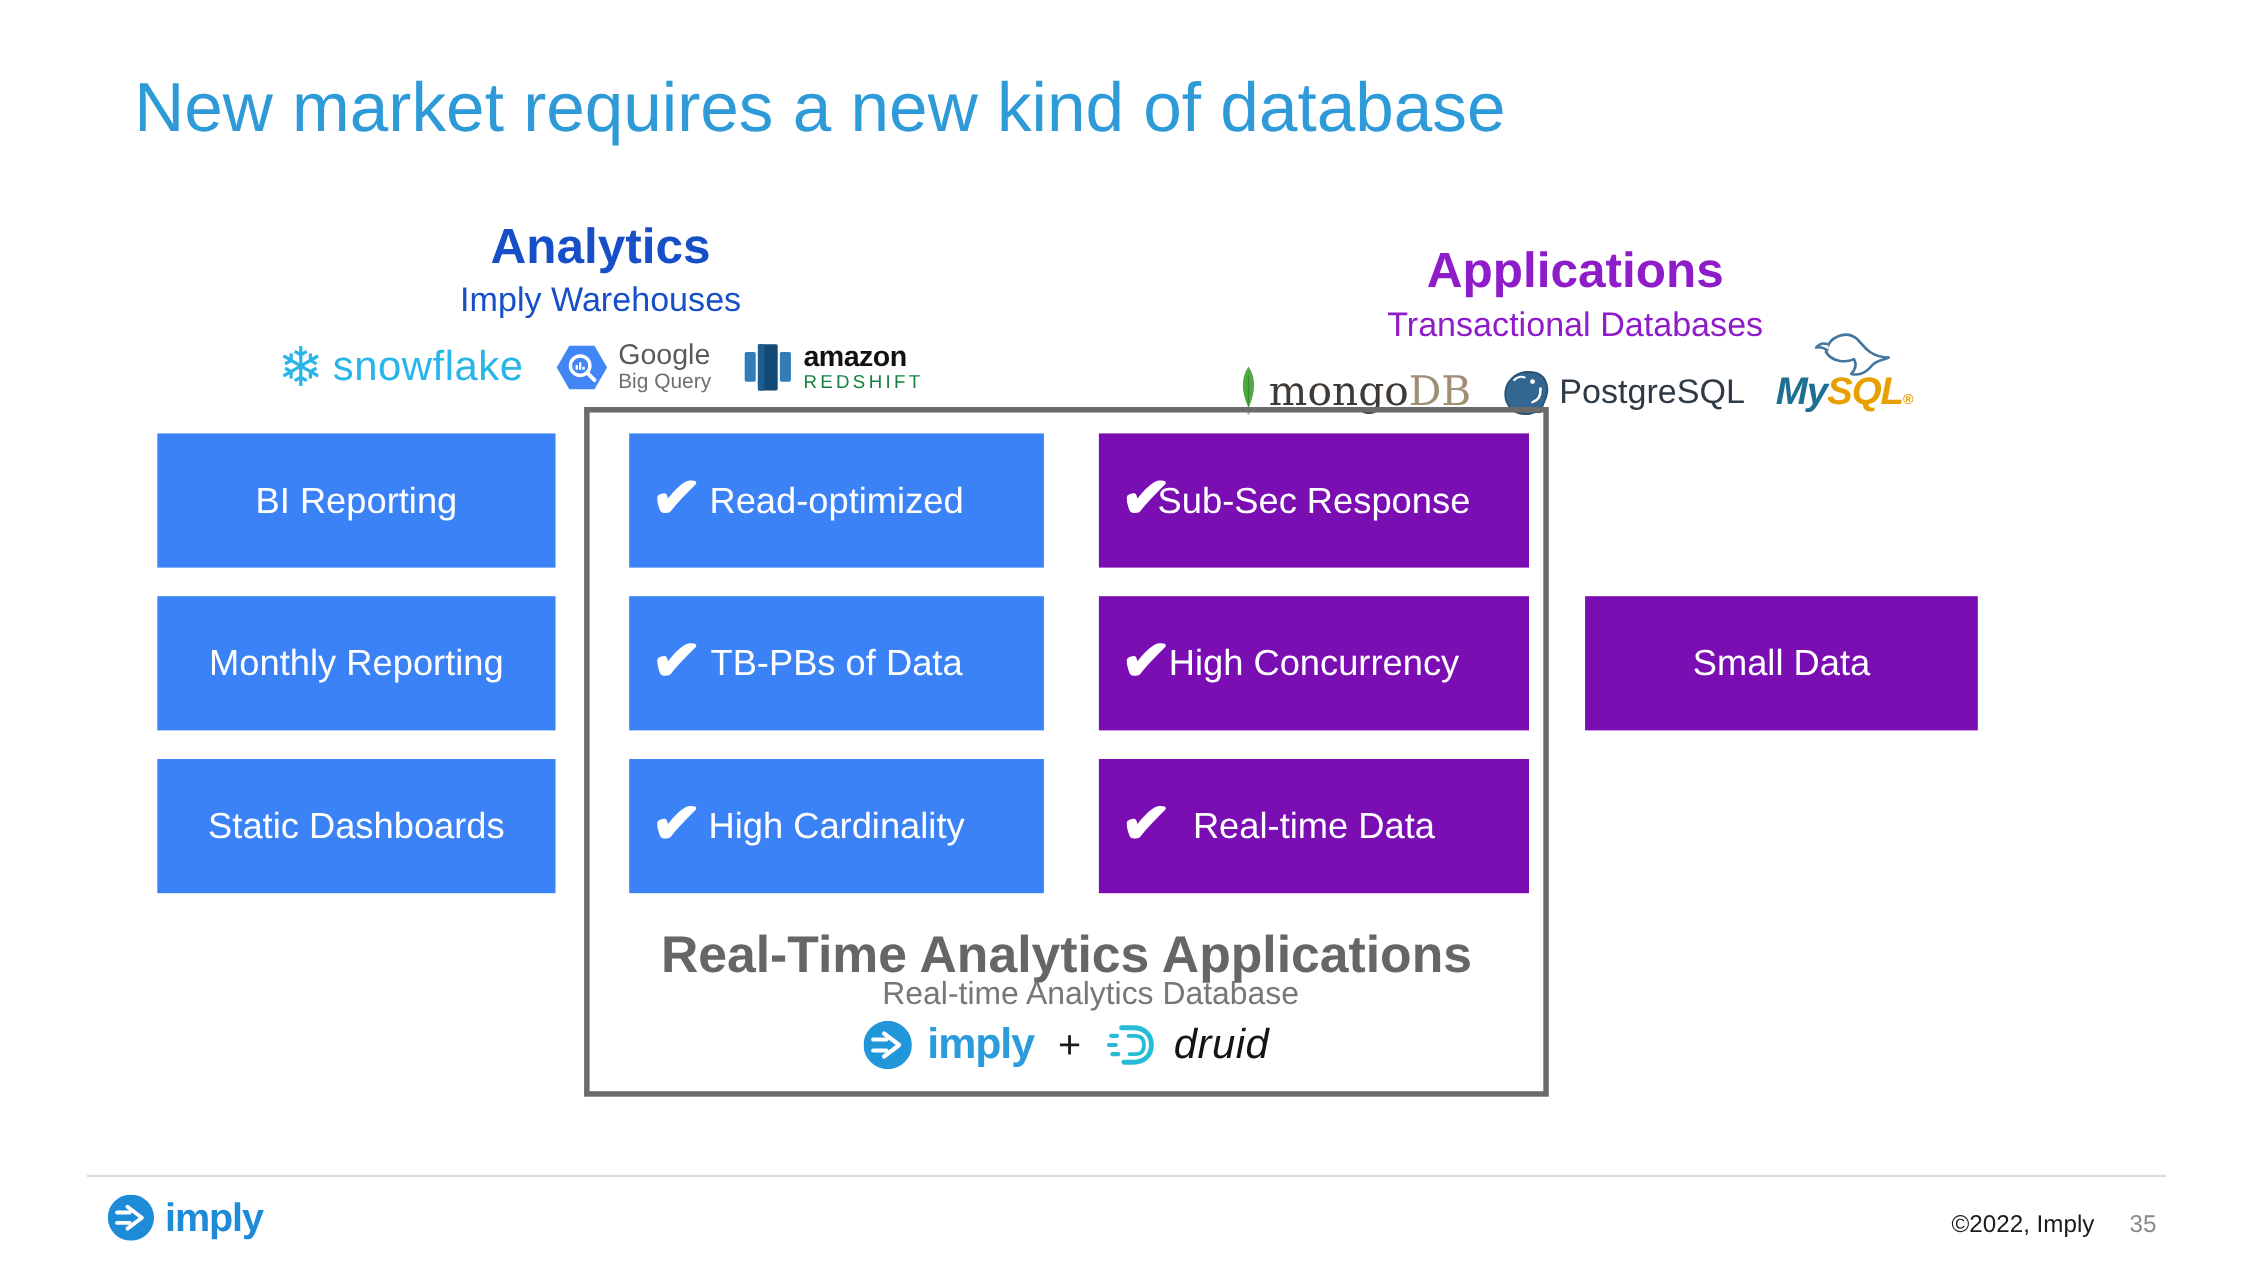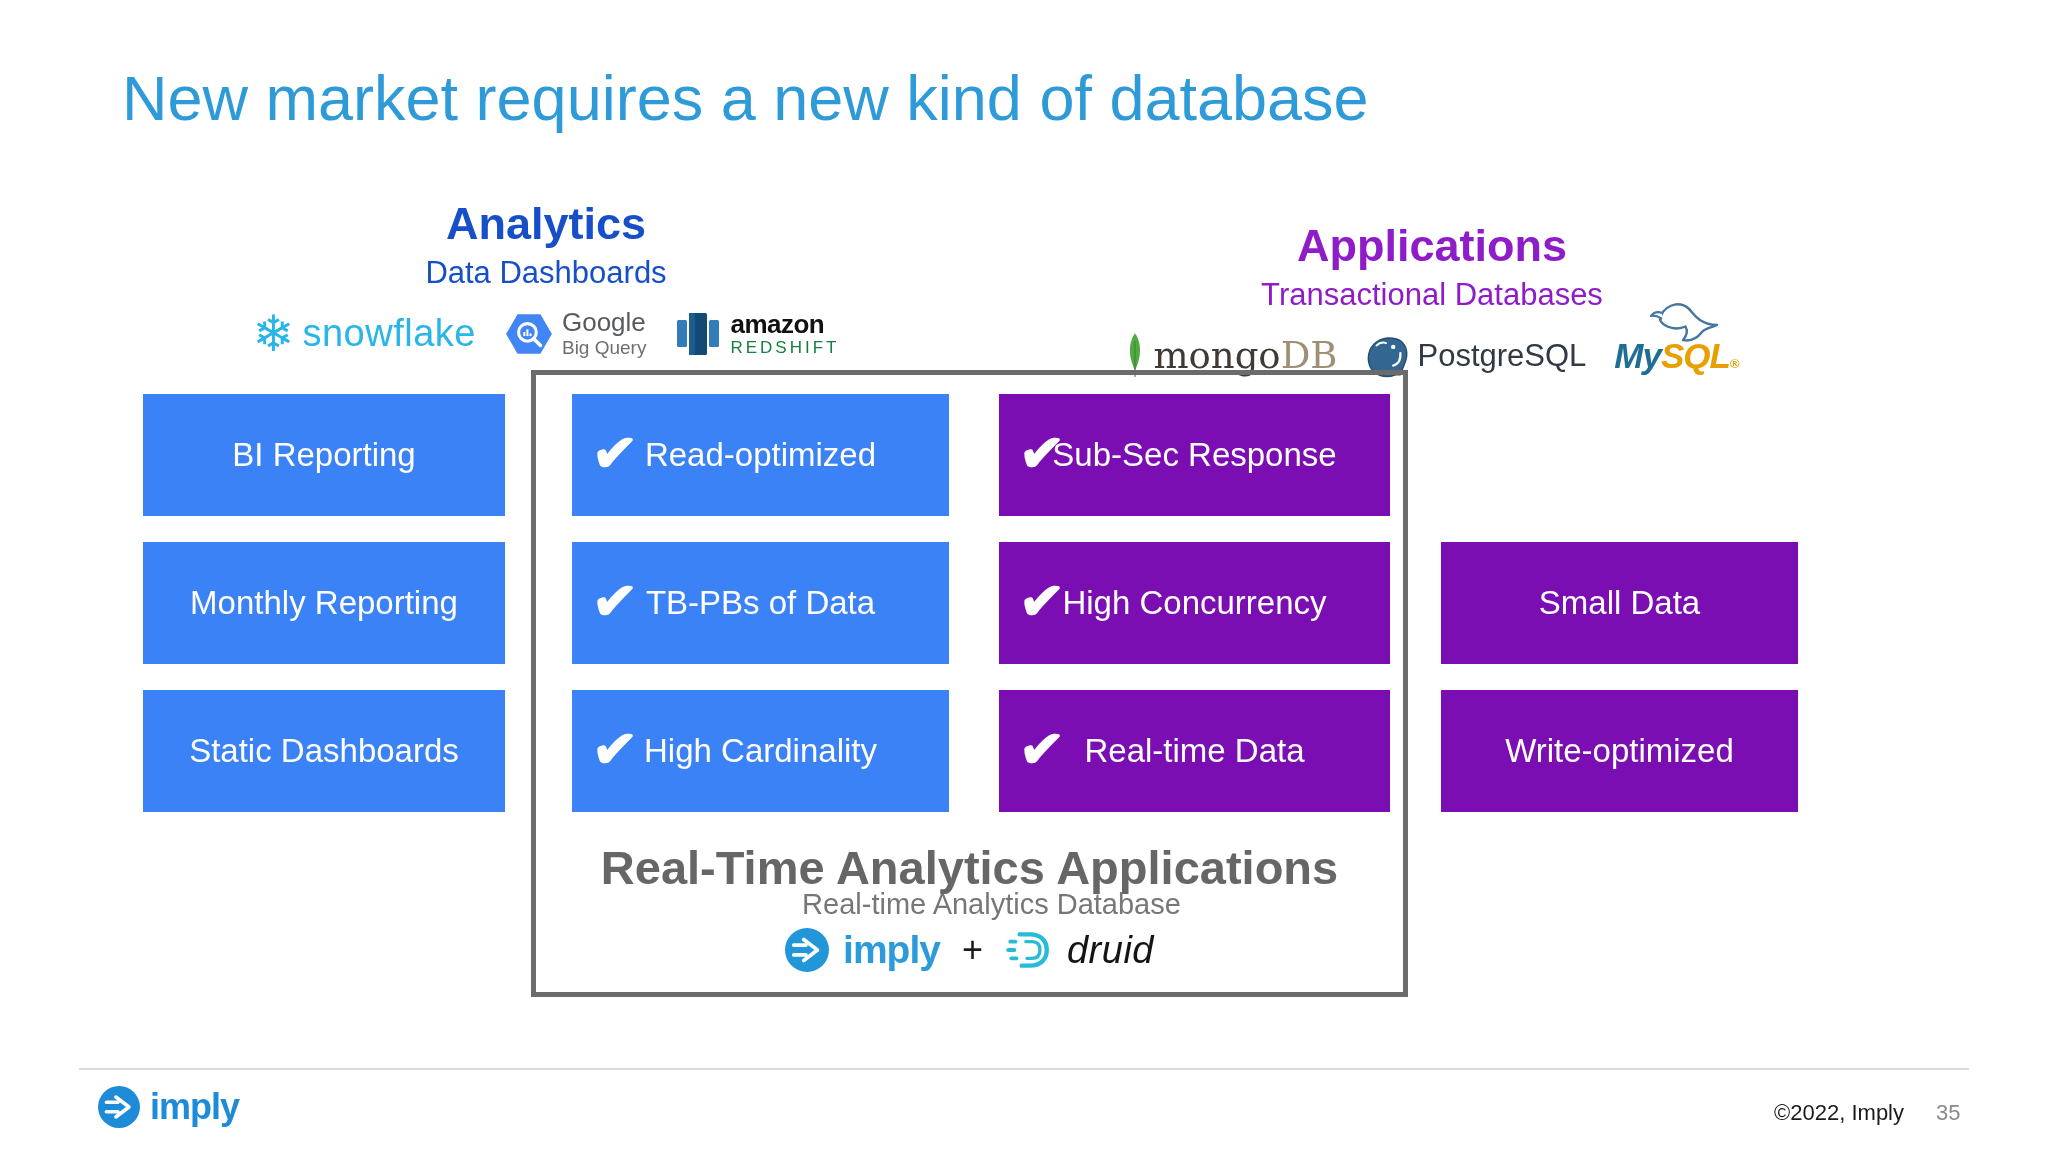--- a/index.html
+++ b/index.html
@@ -85,21 +85,21 @@
 </style>
 </head>
 <body>
 
 <div class="slide">
 
   <div class="page-title">New market requires a new kind of database</div>
 
   <div class="col-header analytics">
     <div class="heading">Analytics</div>
-    <div class="subheading">Data Dashboards</div>
+    <div class="subheading">Imply Warehouses</div>
     <div class="logo-row">
       <div class="logo">
         <span class="snowflake-glyph">❄</span>
         <span class="snowflake-word">snowflake</span>
       </div>
       <div class="logo">
         <svg width="50" height="50" viewBox="0 0 48 48">
           <polygon points="35,5 46,24 35,43 13,43 2,24 13,5" fill="#4285F4"></polygon>
           <circle cx="22.5" cy="22.5" r="8.5" fill="none" stroke="#ffffff" stroke-width="3"></circle>
           <line x1="28.5" y1="28.5" x2="35" y2="35" stroke="#ffffff" stroke-width="3.4" stroke-linecap="round"></line>
@@ -191,23 +191,20 @@
     <span class="check">✔</span>
     <span>High Concurrency</span>
   </div>
   <div class="box purple" style="left:999px; top:690px; width:391px;">
     <span class="check">✔</span>
     <span>Real-time Data</span>
   </div>
 
   <div class="box purple" style="left:1441px; top:542px; width:357px;">
     <span>Small Data</span>
-  </div>
-  <div class="box purple" style="left:1441px; top:690px; width:357px;">
-    <span>Write-optimized</span>
   </div>
 
   <div class="caption-heading">Real-Time Analytics Applications</div>
   <div class="caption-subheading">Real-time Analytics Database</div>
   <div class="caption-logos">
     <svg width="44" height="44" viewBox="0 0 40 40">
       <circle cx="20" cy="20" r="20" fill="#2196D8"></circle>
       <path d="M8 15.5 H19 M8 24.5 H19" stroke="#ffffff" stroke-width="3.4" stroke-linecap="round"></path>
       <path d="M17 10.5 L29.5 20 L17 29.5" fill="none" stroke="#ffffff" stroke-width="3.4" stroke-linecap="round" stroke-linejoin="round"></path>
     </svg>

